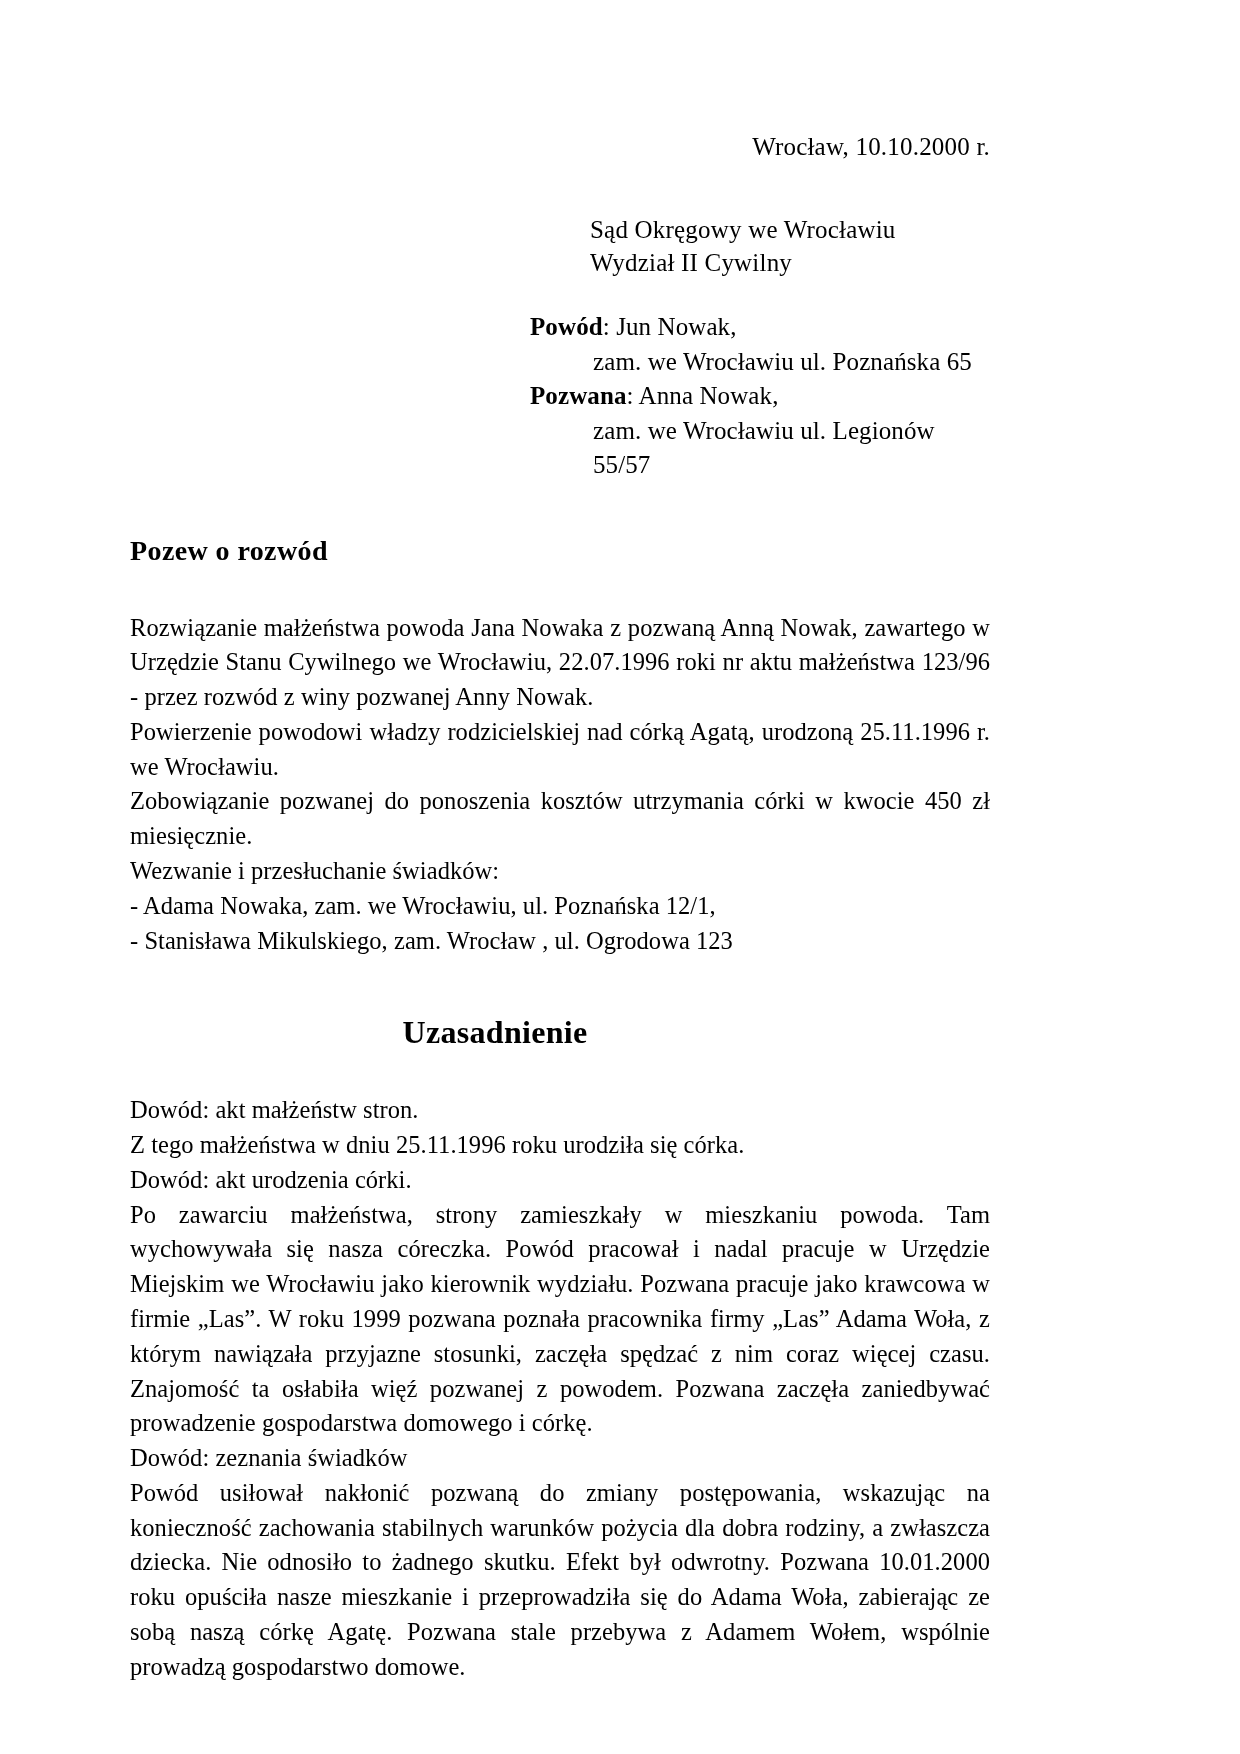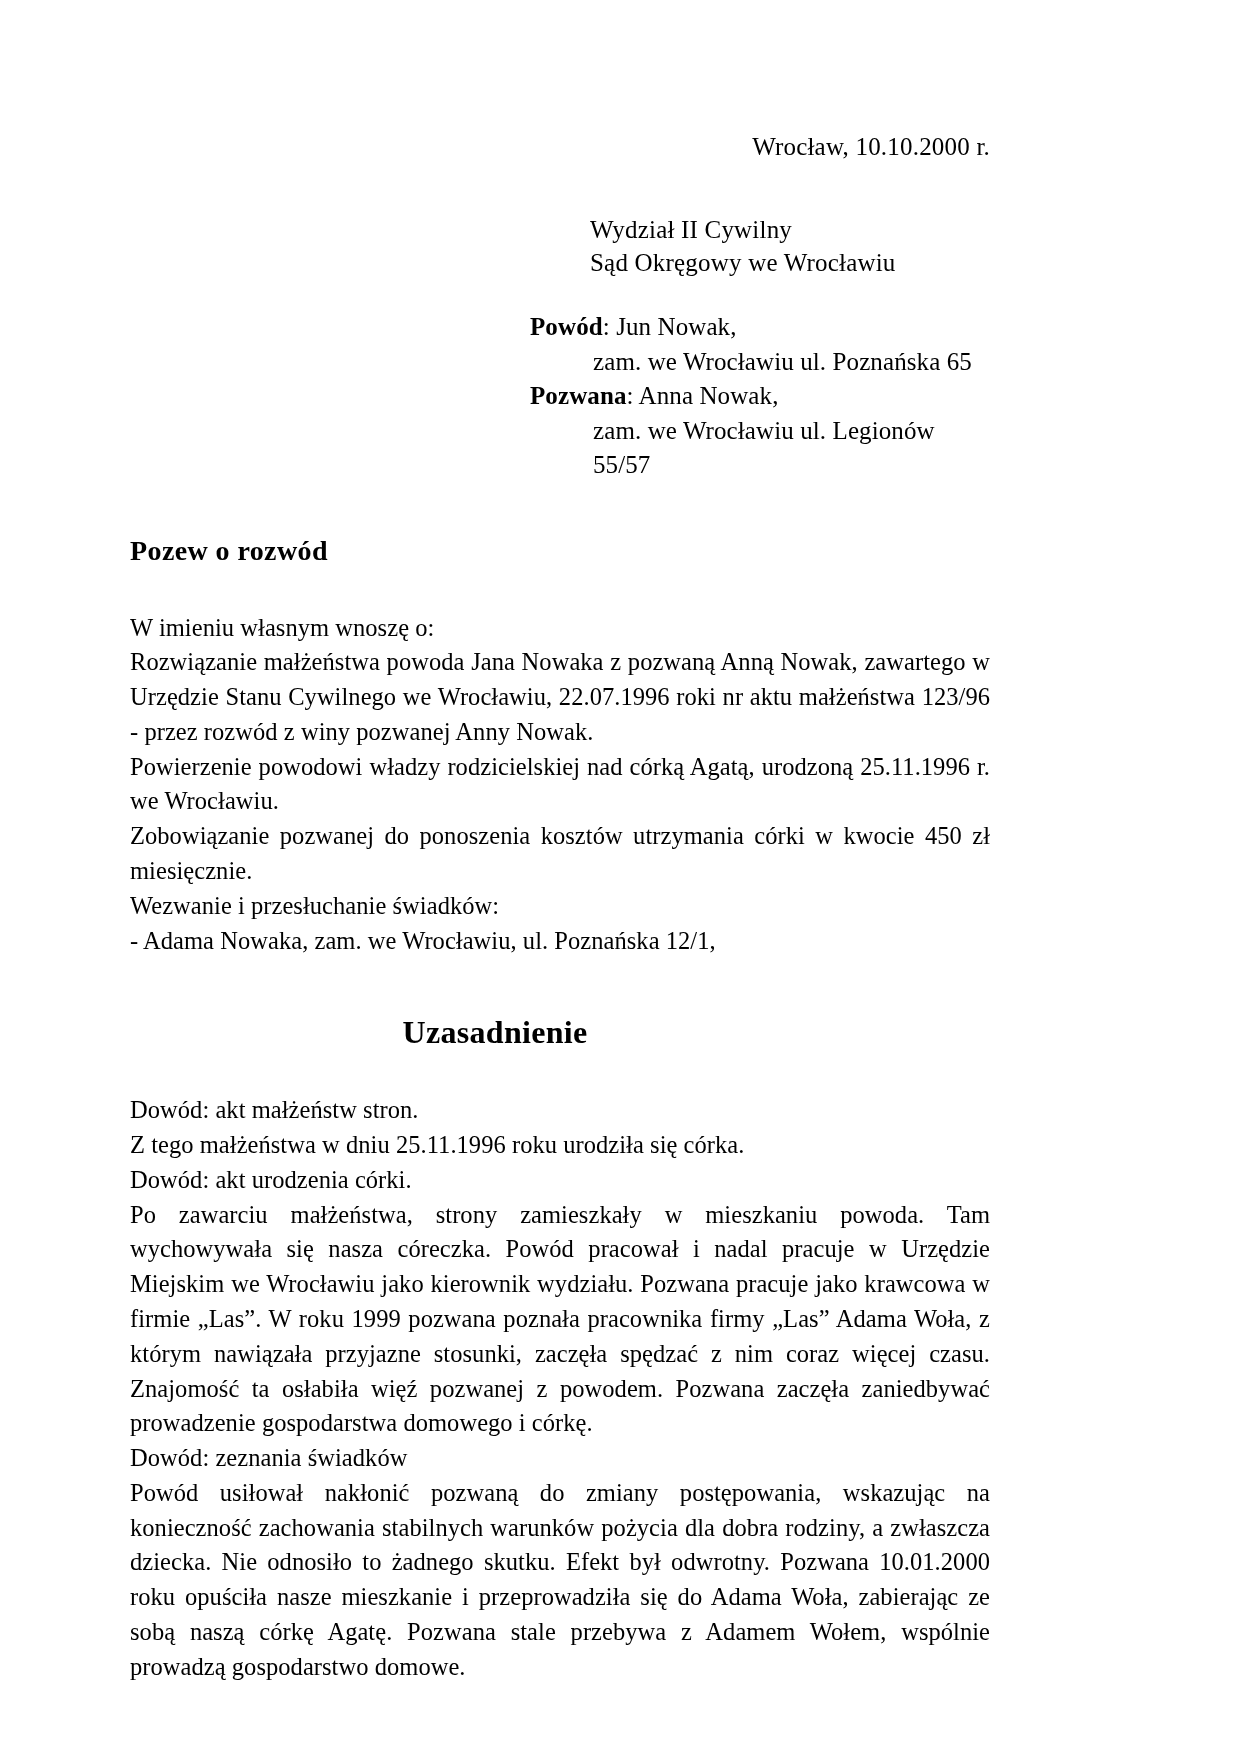--- a/index.html
+++ b/index.html
@@ -107,40 +107,40 @@
 </style>
 </head>
 <body>
 
 <div class="page">
   <div class="doc">
 
     <div class="date-line">Wrocław, 10.10.2000 r.</div>
 
     <div class="court-block">
+      <div>Sąd Okręgowy we Wrocławiu</div>
       <div>Wydział II Cywilny</div>
-      <div>Sąd Okręgowy we Wrocławiu</div>
     </div>
 
     <div class="parties">
       <div><b>Powód</b><span>: Jun Nowak,</span></div>
       <div class="indent">zam. we Wrocławiu ul. Poznańska 65</div>
       <div><b>Pozwana</b><span>: Anna Nowak,</span></div>
       <div class="indent">zam. we Wrocławiu ul. Legionów  55/57</div>
     </div>
 
     <div class="doc-title">Pozew o rozwód</div>
 
     <div class="claims">
-      <p class="nojust">W imieniu własnym wnoszę o:</p>
       <p>Rozwiązanie małżeństwa powoda Jana Nowaka z pozwaną Anną Nowak, zawartego w Urzędzie Stanu Cywilnego we Wrocławiu, 22.07.1996 roki nr aktu małżeństwa 123/96 - przez rozwód z winy pozwanej Anny Nowak.</p>
       <p>Powierzenie powodowi władzy rodzicielskiej nad córką Agatą, urodzoną 25.11.1996 r. we Wrocławiu.</p>
       <p>Zobowiązanie pozwanej do ponoszenia kosztów utrzymania córki w kwocie 450 zł miesięcznie.</p>
       <p class="nojust">Wezwanie i przesłuchanie świadków:</p>
       <p class="nojust">- Adama Nowaka, zam. we Wrocławiu, ul. Poznańska 12/1,</p>
+      <p class="nojust">- Stanisława Mikulskiego, zam. Wrocław , ul. Ogrodowa 123</p>
     </div>
 
     <div class="section-title">Uzasadnienie</div>
 
     <div class="reasons">
       <p class="nojust">Dowód: akt małżeństw stron.</p>
       <p class="nojust">Z tego małżeństwa w dniu 25.11.1996 roku urodziła się córka.</p>
       <p class="nojust">Dowód: akt urodzenia córki.</p>
       <p>Po zawarciu małżeństwa, strony zamieszkały w mieszkaniu powoda. Tam wychowywała się nasza córeczka. Powód pracował i nadal pracuje w Urzędzie Miejskim we Wrocławiu jako kierownik wydziału. Pozwana pracuje jako krawcowa w firmie „Las”. W roku 1999 pozwana poznała pracownika firmy „Las” Adama Woła, z którym nawiązała przyjazne stosunki, zaczęła spędzać z nim coraz więcej czasu. Znajomość ta osłabiła więź pozwanej z powodem. Pozwana zaczęła zaniedbywać prowadzenie gospodarstwa domowego i córkę.</p>
       <p class="nojust">Dowód: zeznania świadków</p>

